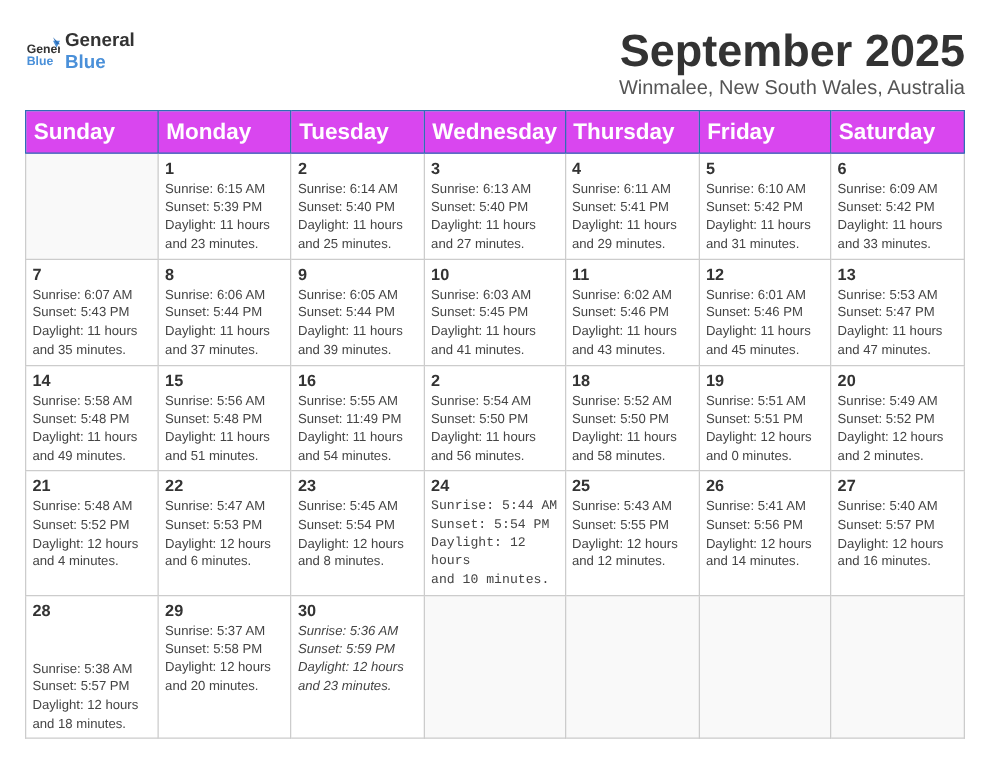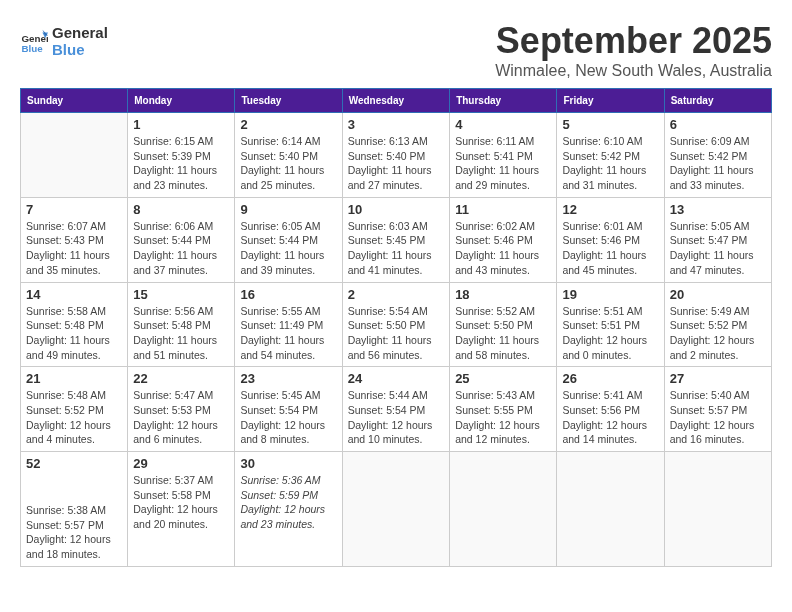--- a/index.html
+++ b/index.html
@@ -37,25 +37,25 @@
     .location-title {
       font-size: 16px;
       color: #555;
     }
     .calendar-table {
       width: 100%;
       border-collapse: collapse;
       font-size: 11px;
     }
     .calendar-table thead tr th {
-      background: #4c1d95;
+      background: #d946ef;
       color: #fff;
       text-align: left;
       padding: 6px 6px;
-      font-size: 10px;
+      font-size: 18px;
       font-weight: bold;
       border: 1px solid #2f6eb5;
     }
     .calendar-table tbody tr td {
       border: 1px solid #ccc;
       vertical-align: top;
       padding: 4px 5px;
       width: 108px;
       height: 80px;
     }
@@ -193,21 +193,21 @@
         </td>
         <td>
           <span class="day-number">12</span>
           <div class="day-info" style="white-space: pre-line;">Sunrise: 6:01 AM
 Sunset: 5:46 PM
 Daylight: 11 hours
 and 45 minutes.</div>
         </td>
         <td>
           <span class="day-number">13</span>
-          <div class="day-info" style="white-space: pre-line;">Sunrise: 5:05 AM
+          <div class="day-info" style="white-space: pre-line;">Sunrise: 5:53 AM
 Sunset: 5:47 PM
 Daylight: 11 hours
 and 47 minutes.</div>
         </td>
       </tr>
       <tr>
         <td>
           <span class="day-number">14</span>
           <div class="day-info" style="white-space: pre-line;">Sunrise: 5:58 AM
 Sunset: 5:48 PM
@@ -274,21 +274,21 @@
         </td>
         <td>
           <span class="day-number">23</span>
           <div class="day-info" style="white-space: pre-line;">Sunrise: 5:45 AM
 Sunset: 5:54 PM
 Daylight: 12 hours
 and 8 minutes.</div>
         </td>
         <td>
           <span class="day-number">24</span>
-          <div class="day-info" style="white-space: pre-line;">Sunrise: 5:44 AM
+          <div class="day-info" style="white-space: pre-line; font-family: Liberation Mono, monospace;">Sunrise: 5:44 AM
 Sunset: 5:54 PM
 Daylight: 12 hours
 and 10 minutes.</div>
         </td>
         <td>
           <span class="day-number">25</span>
           <div class="day-info" style="white-space: pre-line;">Sunrise: 5:43 AM
 Sunset: 5:55 PM
 Daylight: 12 hours
 and 12 minutes.</div>
@@ -303,21 +303,21 @@
         <td>
           <span class="day-number">27</span>
           <div class="day-info" style="white-space: pre-line;">Sunrise: 5:40 AM
 Sunset: 5:57 PM
 Daylight: 12 hours
 and 16 minutes.</div>
         </td>
       </tr>
       <tr>
         <td>
-          <span class="day-number">52</span>
+          <span class="day-number">28</span>
           <div class="day-info" style="white-space: pre-line; margin-top: 32px;">Sunrise: 5:38 AM
 Sunset: 5:57 PM
 Daylight: 12 hours
 and 18 minutes.</div>
         </td>
         <td>
           <span class="day-number">29</span>
           <div class="day-info" style="white-space: pre-line;">Sunrise: 5:37 AM
 Sunset: 5:58 PM
 Daylight: 12 hours

